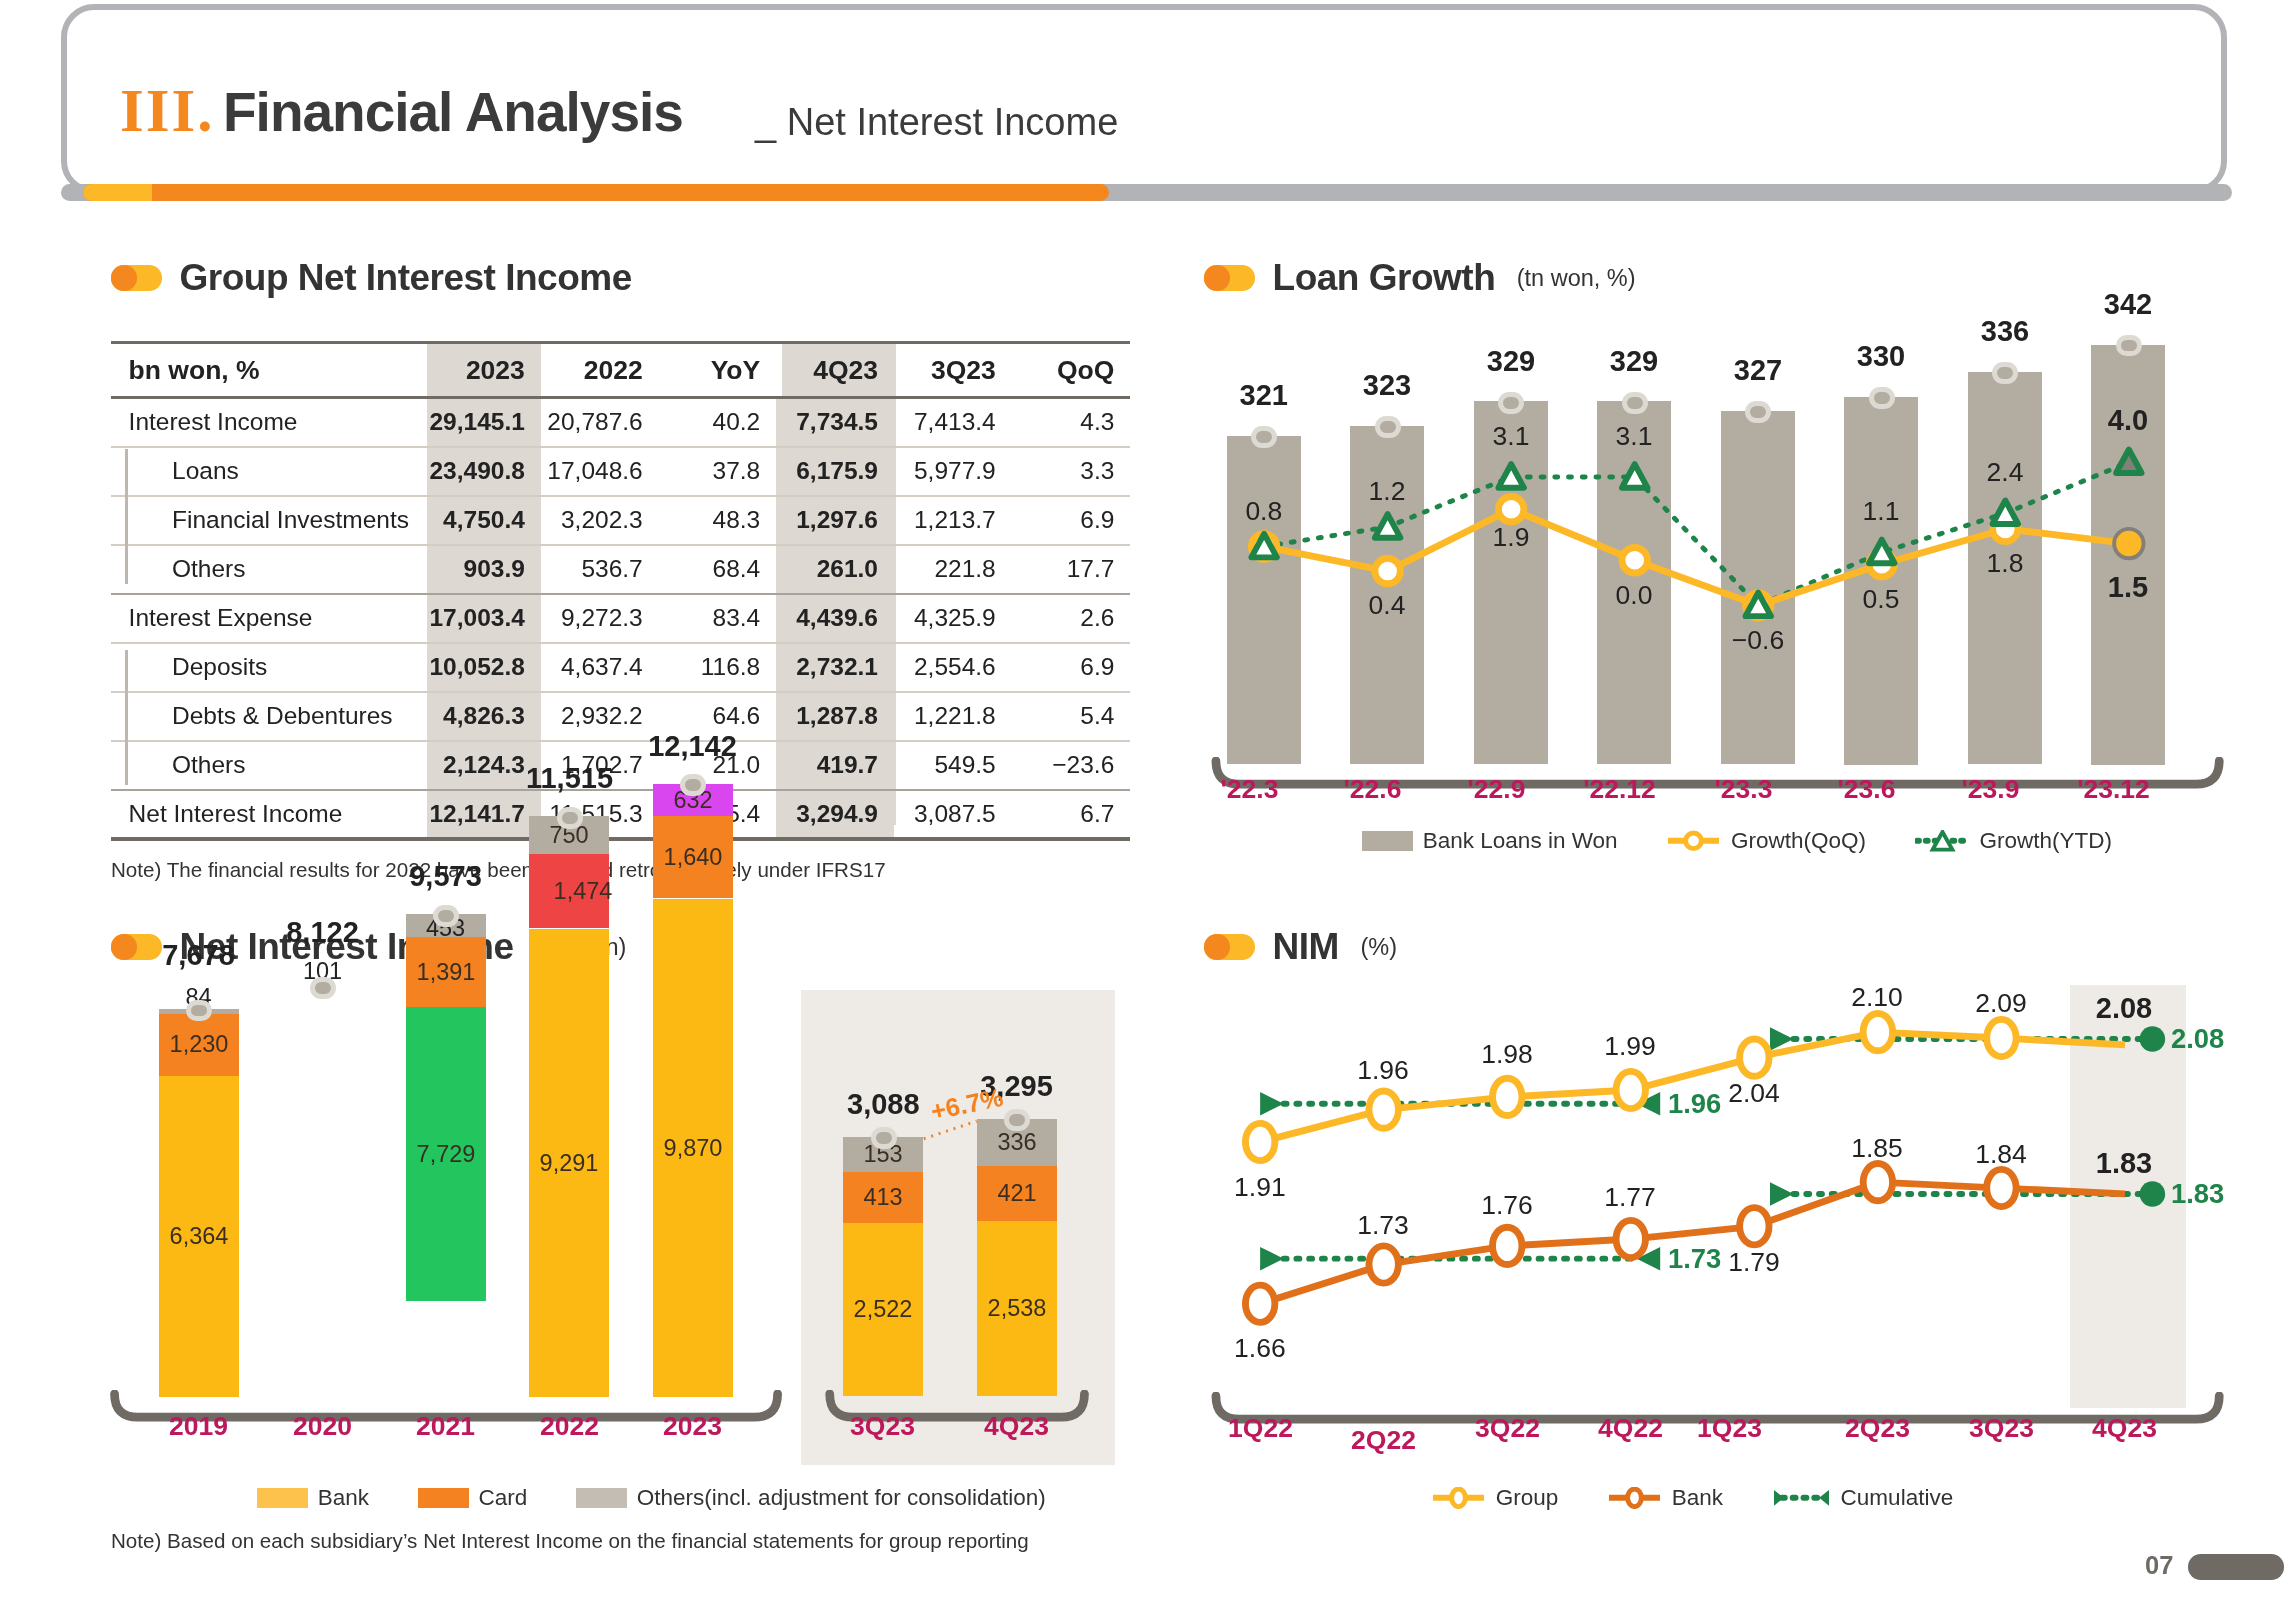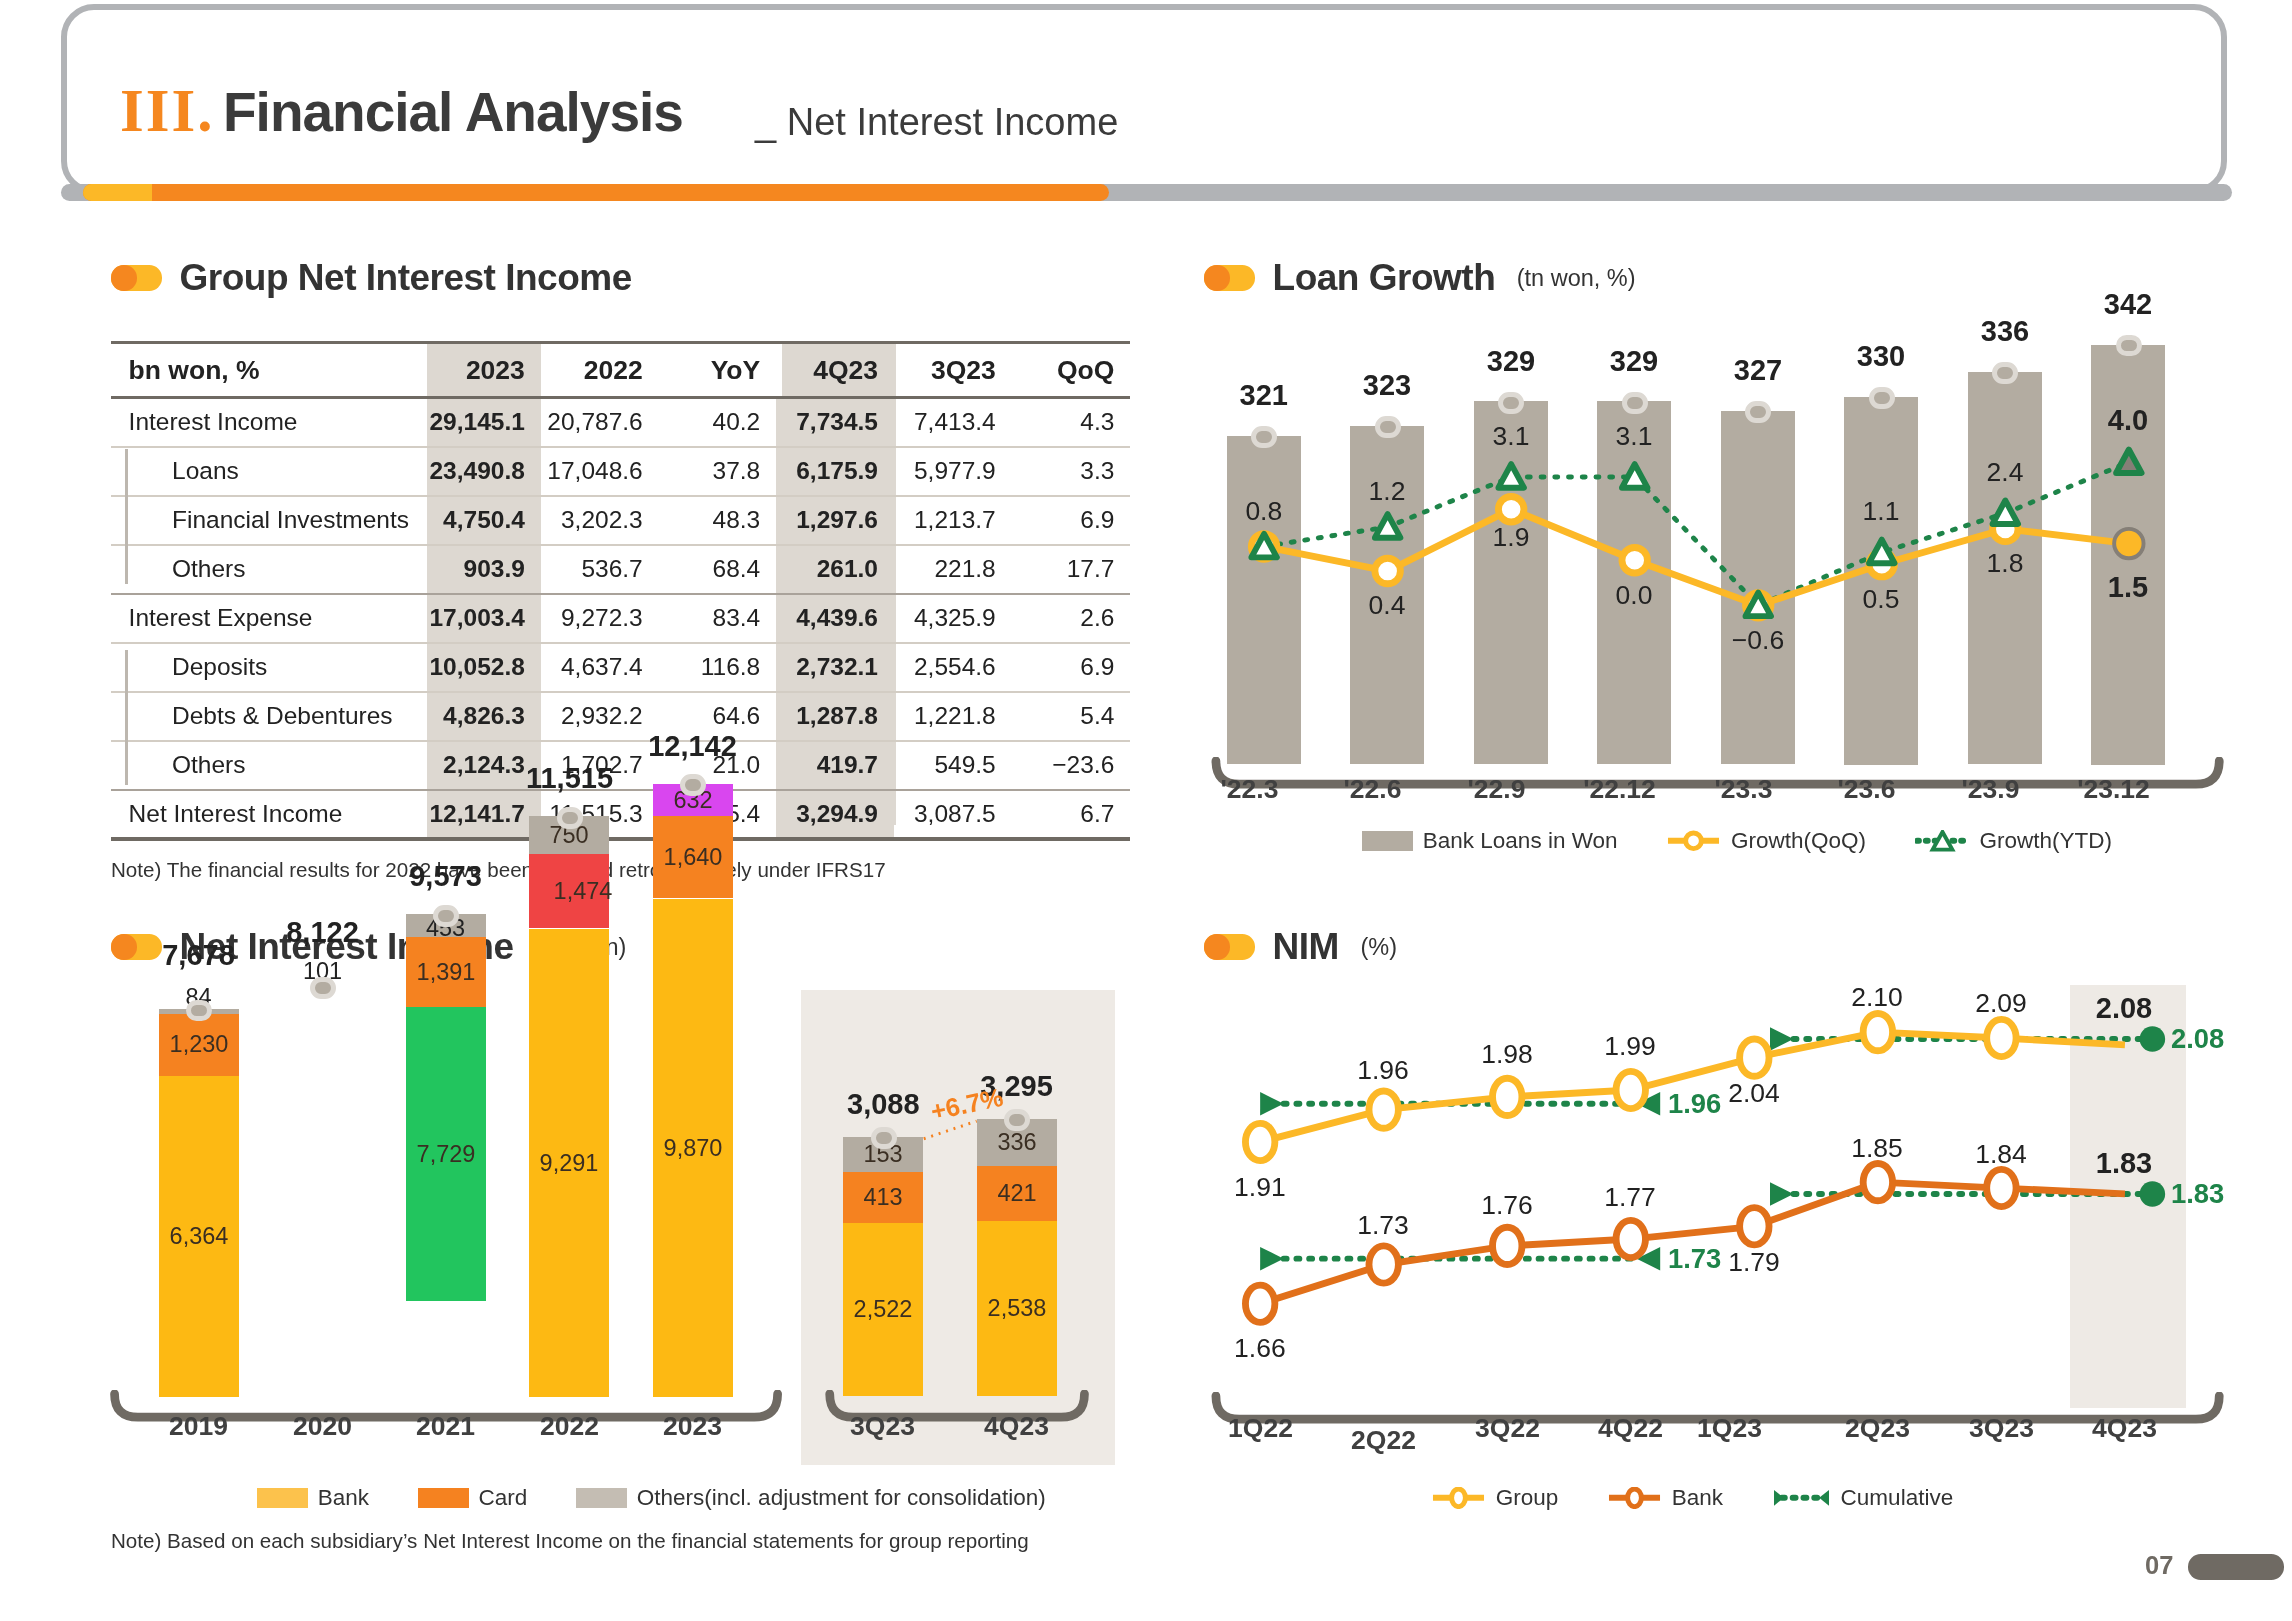--- a/index.html
+++ b/index.html
@@ -74,21 +74,21 @@
 
   
   .chart { position: absolute; }
   .bar { position: absolute; background: #b3aca1; }
   .grommet {
     position: absolute; width: 25.5px; height: 21.6px; border-radius: 12.7px;
     background: #b3aca1; border: 5.9px solid #ddd9d3;
   }
   .vlbl { position: absolute; text-align: center; color: #222; }
   .axis-curve { position: absolute; }
-  .xlab { position: absolute; text-align:center; font-size: 26.5px; font-weight:700; color:#404040; }
+  .xlab { position: absolute; text-align:center; font-size: 26.5px; font-weight:700; color:#be185d; }
   .legend { position: absolute; display:flex; align-items:center; gap: 13.7px; font-size:22.5px; color:#333; }
   .legend .grp { display:flex; align-items:center; gap:9.8px; margin-right: 35px; }
   .sw { width: 51px; height: 19.6px; }
 
   
   .sb { position: absolute; }
   .seg { position: absolute; width: 100%; display:flex; align-items:center; justify-content:center; }
   .seg span { font-size: 23.5px; color:#3a2e22; }
   .tot { position:absolute; font-size: 29px; font-weight:700; color:#222; text-align:center; }
   .panel-bg { position: absolute; background: #eeeae5; }

